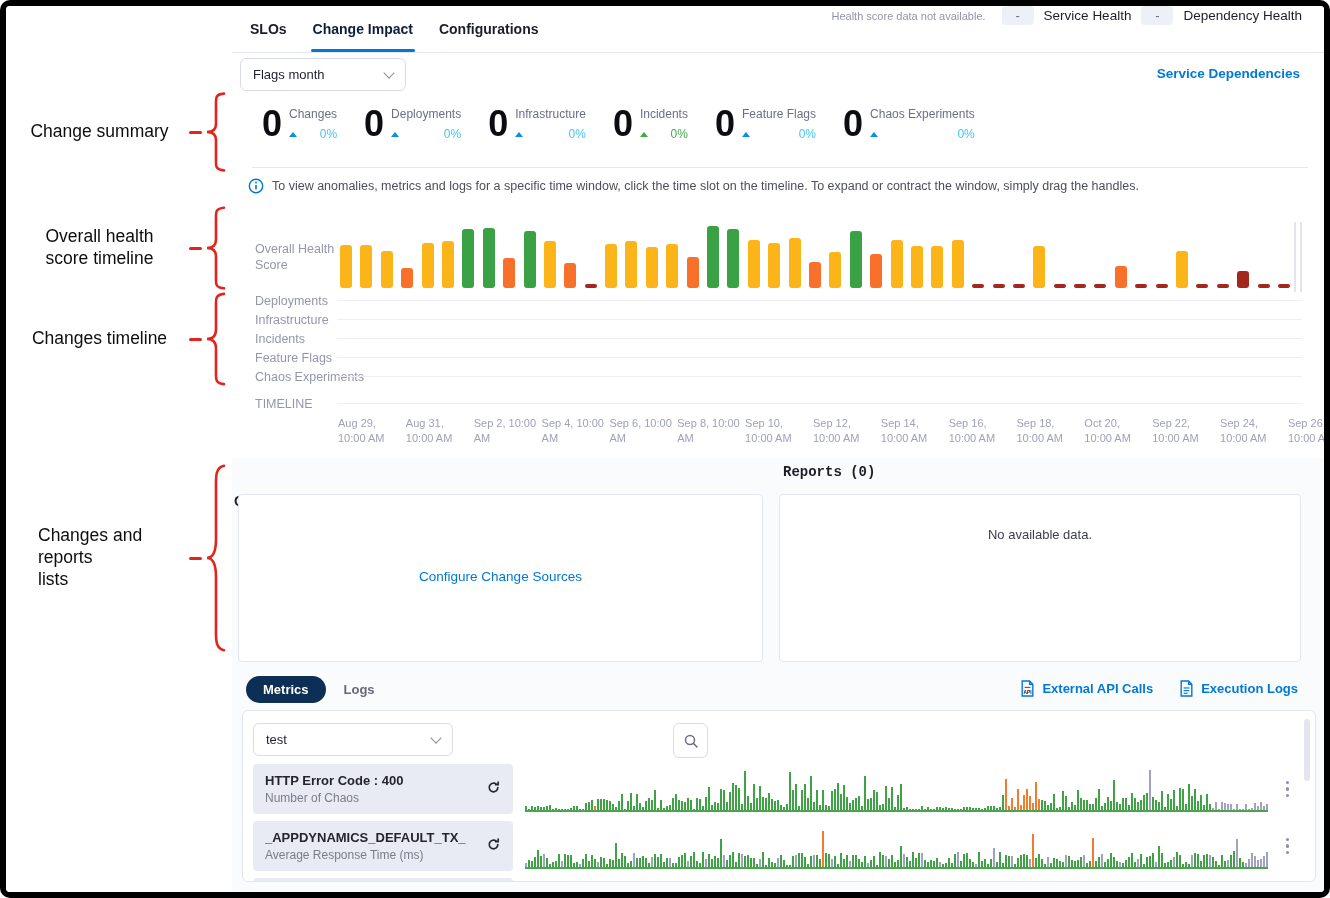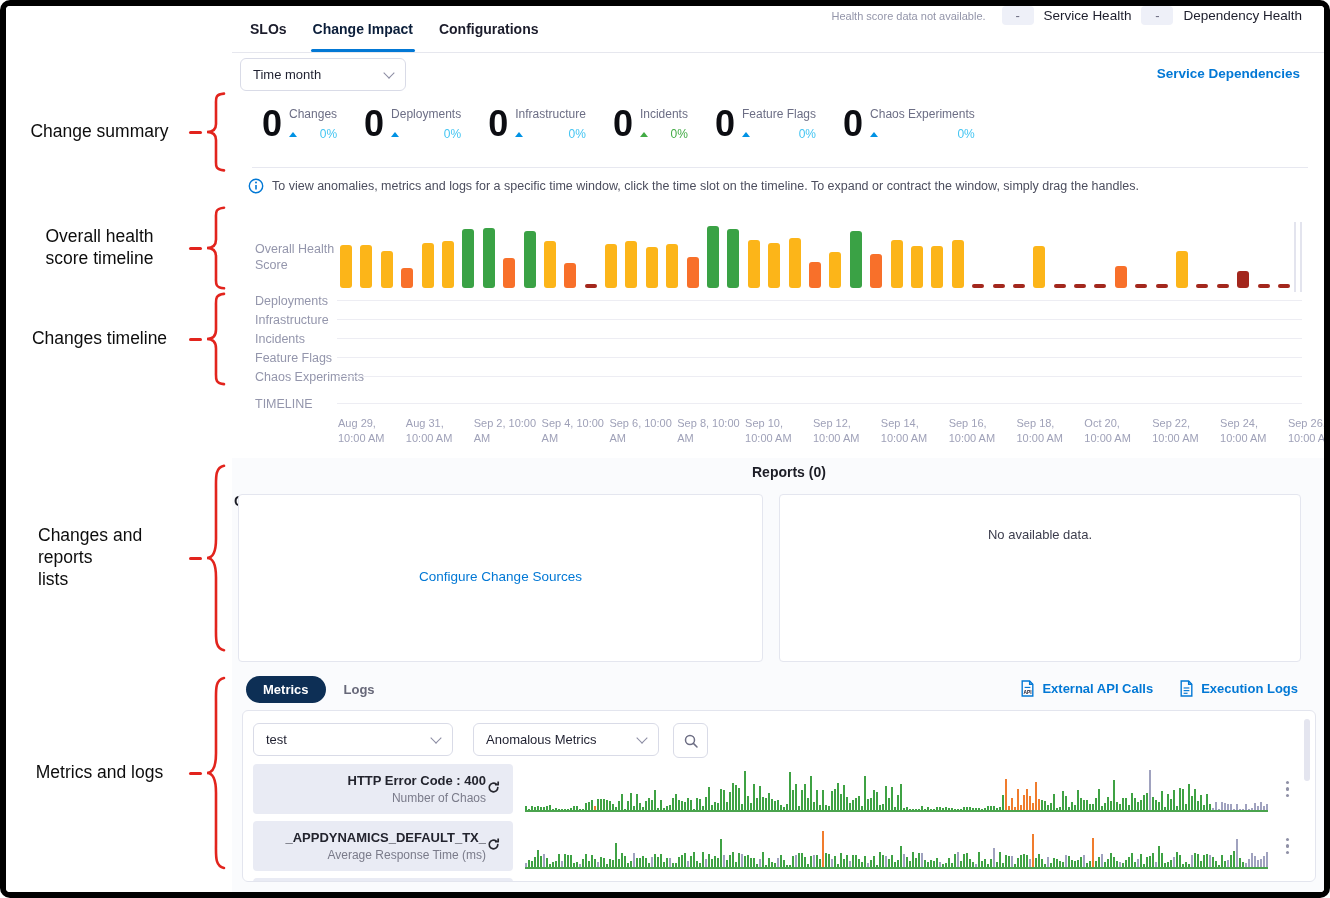--- a/index.html
+++ b/index.html
@@ -80,21 +80,21 @@
   .nodata{position:absolute;left:0;right:0;top:32px;text-align:center;font-size:13px;color:#3c3d4d;}
 
   
   .mtabs{position:absolute;left:14px;top:218px;display:flex;align-items:center;gap:18px;}
   .pill{background:#0d2f55;color:#fff;font-size:13px;font-weight:bold;padding:6px 17px;border-radius:15px;cursor:pointer;}
   .logs-tab{font-size:13px;font-weight:bold;color:#676879;cursor:pointer;}
   .mlinks{position:absolute;right:26px;top:222px;display:flex;align-items:center;gap:26px;}
   .mlink{display:flex;align-items:center;gap:7px;font-size:13px;font-weight:bold;color:#0278d5;cursor:pointer;}
 
   
-  .mcard{position:absolute;left:10px;top:252px;width:1074px;height:172px;background:#fff;border:1px solid #e3e5ee;border-radius:6px;box-sizing:border-box;overflow:hidden;text-align:right;}
+  .mcard{position:absolute;left:10px;top:252px;width:1074px;height:172px;background:#fff;border:1px solid #e3e5ee;border-radius:6px;box-sizing:border-box;overflow:hidden;}
   .f-select1{position:absolute;left:10px;top:12px;width:200px;}
   .f-select2{position:absolute;left:230px;top:12px;width:186px;}
   .f-search{position:absolute;left:430px;top:12px;width:33px;height:33px;border:1px solid #d9dbe7;border-radius:6px;background:#fff;display:flex;align-items:center;justify-content:center;cursor:pointer;}
   .mrow{position:absolute;left:10px;width:1040px;height:50px;display:flex;align-items:center;}
   .minfo{box-sizing:border-box;width:260px;height:50px;background:#e9ebf4;border-radius:4px;padding:8px 12px;display:flex;align-items:center;flex:none;cursor:pointer;}
   .minfo .txts{flex:1;min-width:0;}
   .mtitle{font-size:13px;font-weight:bold;color:#23242e;white-space:nowrap;overflow:hidden;}
   .msub{font-size:12px;color:#7a7b8a;margin-top:3px;white-space:nowrap;}
   .spark{position:relative;margin-left:12px;width:743px;height:44px;display:flex;align-items:flex-end;gap:1px;border-bottom:2px solid #4aa34d;flex:none;}
   .spark-bar{width:2px;flex:none;}
@@ -133,48 +133,41 @@
             <path d="M22 2 C13 3 14 8 14 14 L14 40 C14 47 11 50 5 50 C11 50 14 53 14 60 L14 86 C14 92 13 97 22 98" fill="none" stroke="#e2241d" stroke-width="2.6" vector-effect="non-scaling-stroke" stroke-linecap="round"></path>
           </svg>
     </div>
     <div class="ann ann3">
       <div class="ann-label">Changes timeline</div>
       <div class="ann-conn"></div>
       <svg class="ann-brace" viewBox="0 0 26 100" preserveAspectRatio="none">
             <path d="M22 2 C13 3 14 8 14 14 L14 40 C14 47 11 50 5 50 C11 50 14 53 14 60 L14 86 C14 92 13 97 22 98" fill="none" stroke="#e2241d" stroke-width="2.6" vector-effect="non-scaling-stroke" stroke-linecap="round"></path>
           </svg>
     </div>
-    <div class="ann ann5">
-      <div class="ann-label">Metrics and logs</div>
-      <div class="ann-conn"></div>
-      <svg class="ann-brace" viewBox="0 0 26 100" preserveAspectRatio="none">
-            <path d="M22 2 C13 3 14 8 14 14 L14 40 C14 47 11 50 5 50 C11 50 14 53 14 60 L14 86 C14 92 13 97 22 98" fill="none" stroke="#e2241d" stroke-width="2.6" vector-effect="non-scaling-stroke" stroke-linecap="round"></path>
-          </svg>
-    </div>
   </aside>
 
   <main class="panel">
 
     <div class="hdr">
       <div class="tabs">
         <div class="tab">SLOs</div>
         <div class="tab active">Change Impact</div>
         <div class="tab">Configurations</div>
       </div>
       <div class="hdr-right">
         <span class="hdr-note">Health score data not available.</span>
         <span class="hbadge">-</span>
         <span class="hlabel">Service Health</span>
         <span class="hbadge">-</span>
         <span class="hlabel">Dependency Health</span>
       </div>
     </div>
 
     <div class="select tb-select">
-      <span>Time month</span>
+      <span>Flags month</span>
       <span class="chev"></span>
     </div>
     <div class="svc-dep">Service Dependencies</div>
 
     <div class="summary" id="summary-items">
           <div class="sum-item">
             <div class="sum-zero">0</div>
             <div class="sum-right">
               <div class="sum-label">Changes</div>
               <div class="sum-delta">
@@ -340,21 +333,21 @@
           <div class="tick" style="left: 678.5px;">Sep 18, 10:00 AM</div>
           <div class="tick" style="left: 746.35px;">Oct 20, 10:00 AM</div>
           <div class="tick" style="left: 814.2px;">Sep 22, 10:00 AM</div>
           <div class="tick" style="left: 882.05px;">Sep 24, 10:00 AM</div>
           <div class="tick" style="left: 949.9px;">Sep 26, 10:00 AM</div>
         </div>
 
     <div class="lower">
 
       <div class="sec-title" style="left:2px;top:6px;margin-top:29px;">Changes(0)</div>
-      <div class="sec-title" style="left:520px;top:6px;">Reports (0)</div>
+      <div class="sec-title" style="left:551px;top:6px;font-family:Liberation Mono, monospace;">Reports (0)</div>
 
       <div class="card" style="left:6px;top:36px;width:525px;height:168px;">
         <div class="cfg-link">Configure Change Sources</div>
       </div>
       <div class="card" style="left:547px;top:36px;width:522px;height:168px;">
         <div class="nodata">No available data.</div>
       </div>
 
       <div class="mtabs">
         <span class="pill">Metrics</span>
@@ -378,24 +371,20 @@
                 <line x1="4.3" y1="10" x2="9.7" y2="10" stroke="#0278d5" stroke-width="1.1"></line>
                 <line x1="4.3" y1="12.5" x2="8" y2="12.5" stroke="#0278d5" stroke-width="1.1"></line>
               </svg>
           <span>Execution Logs</span>
         </span>
       </div>
 
       <div class="mcard">
         <div class="select f-select1">
           <span>test</span>
-          <span class="chev"></span>
-        </div>
-        <div class="select f-select2">
-          <span>Anomalous Metrics</span>
           <span class="chev"></span>
         </div>
         <div class="f-search">
           <svg width="16" height="16" viewBox="0 0 16 16">
                 <circle cx="7" cy="7" r="4.5" fill="none" stroke="#6d6e84" stroke-width="1.5"></circle>
                 <line x1="10.4" y1="10.4" x2="14" y2="14" stroke="#6d6e84" stroke-width="1.5" stroke-linecap="round"></line>
               </svg>
         </div>
         <div id="metric-rows">
               <div class="mrow" style="top: 53px;">

